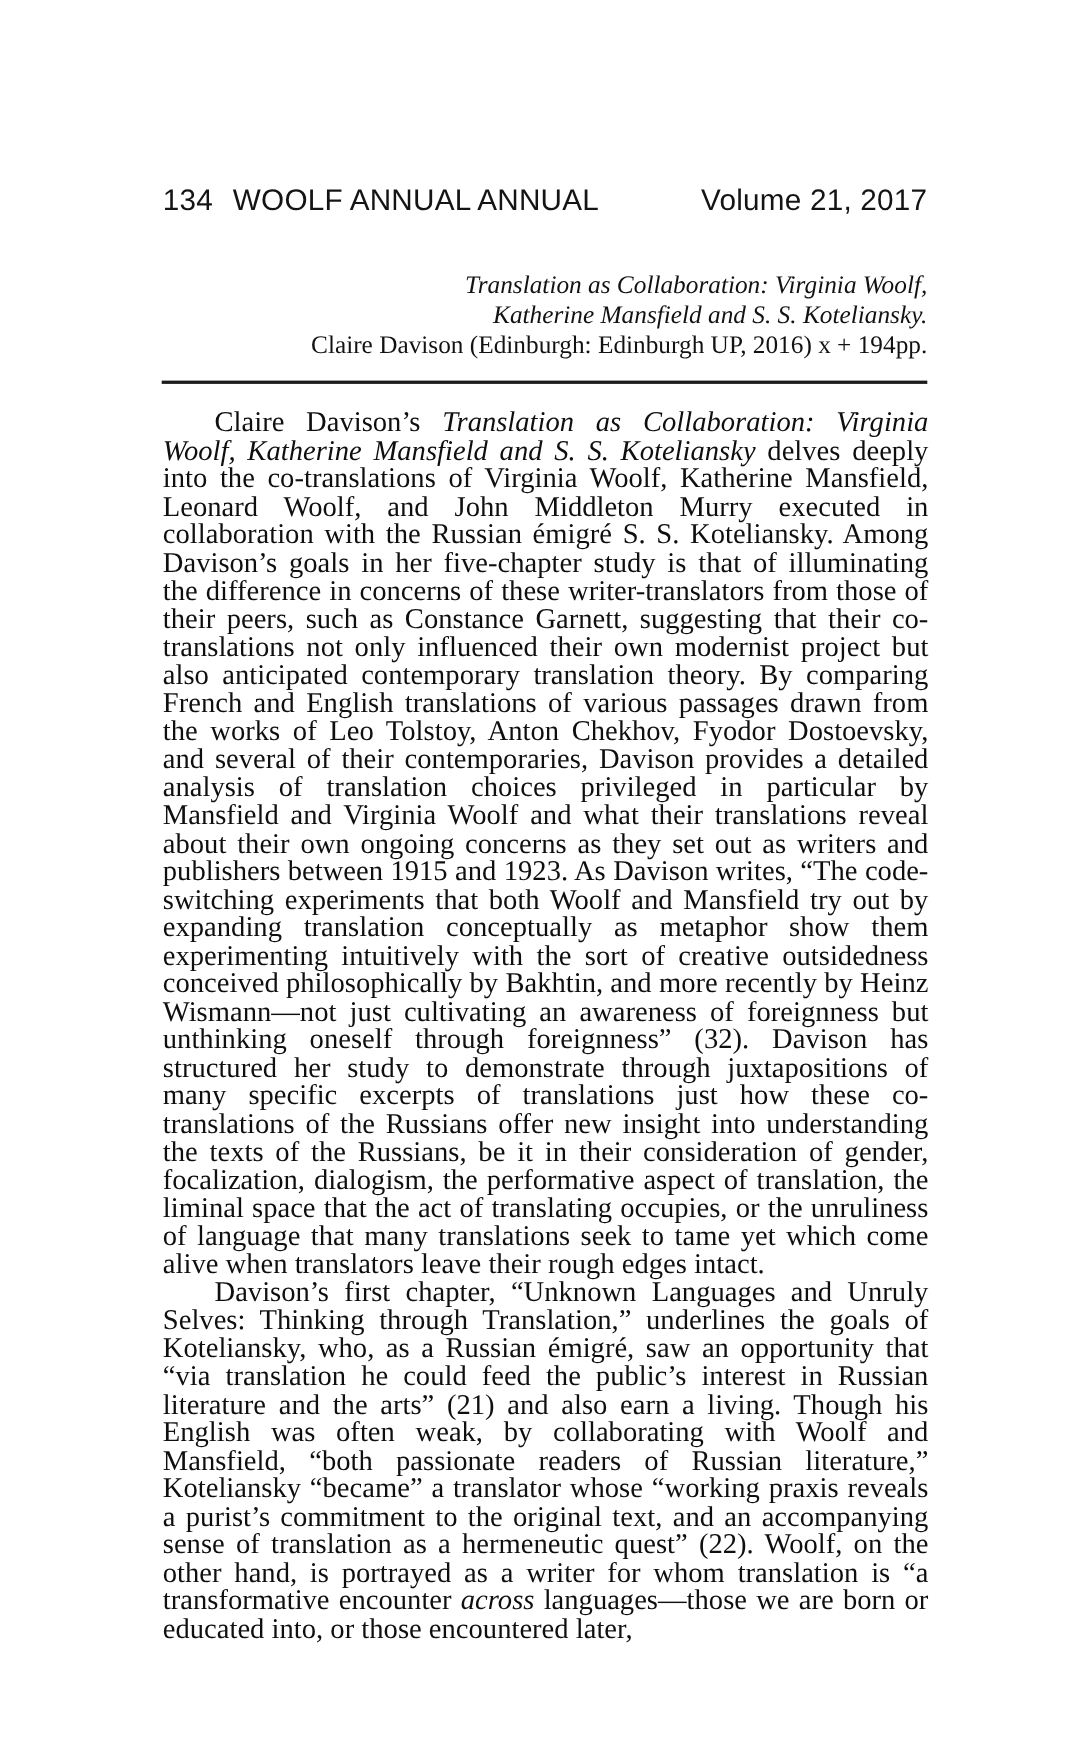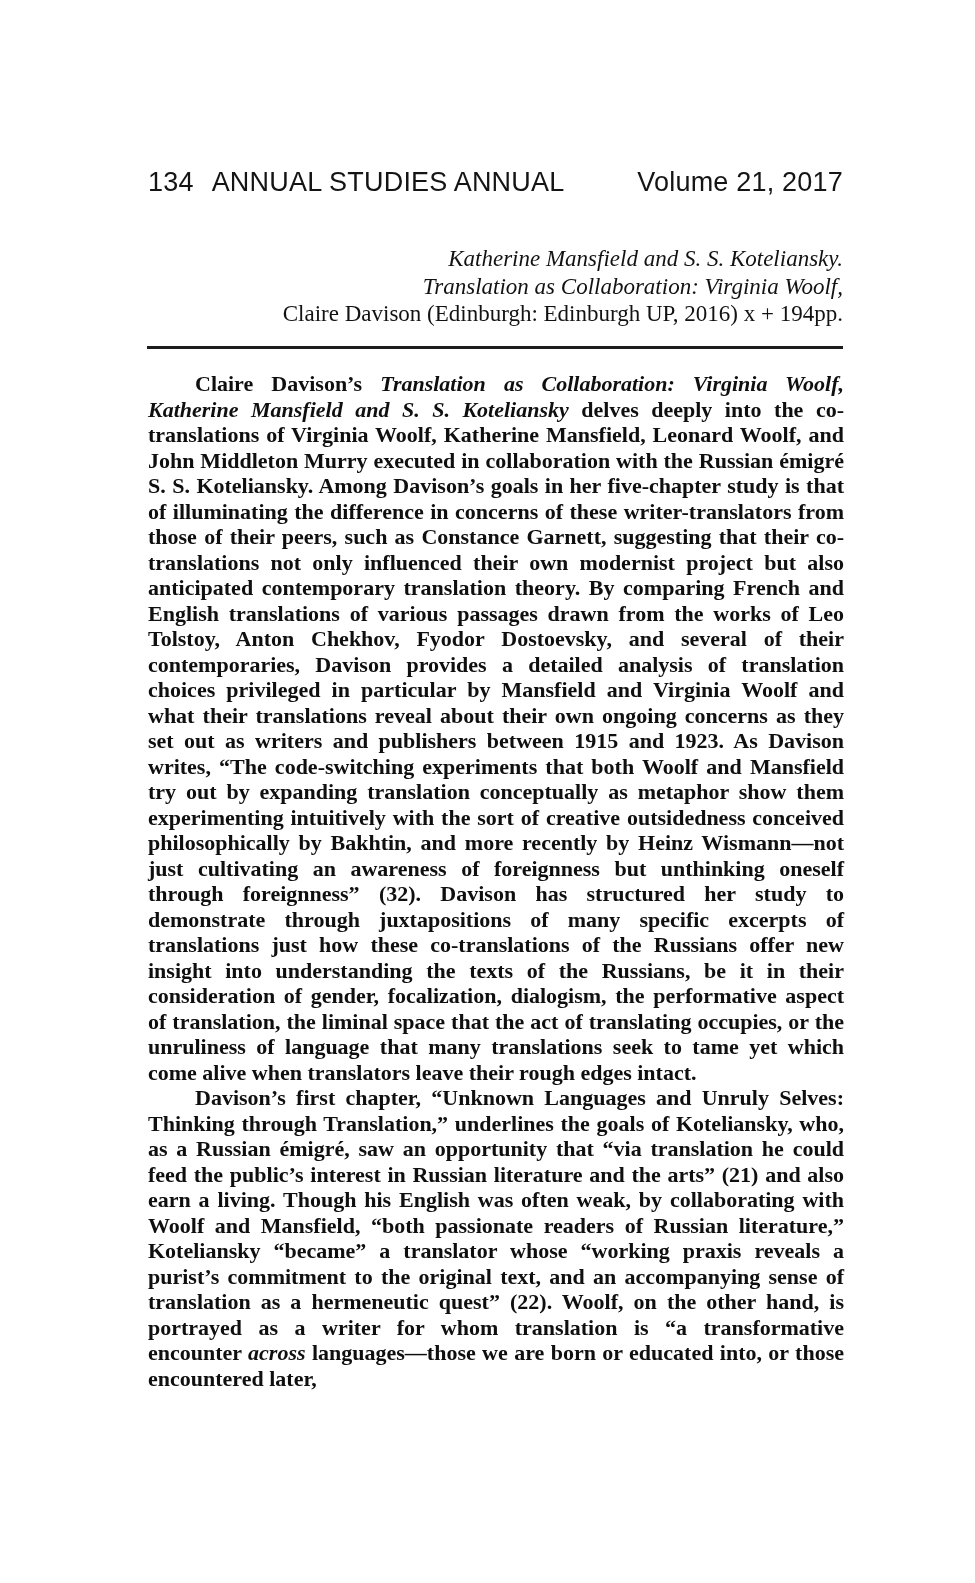--- a/index.html
+++ b/index.html
@@ -63,52 +63,51 @@
     border-top: 3px solid #1c1c1c;
     margin: 0;
   }
   
   .review-body {
     position: absolute;
     left: 148px;
     top: 371px;
     width: 696px;
     font-family: "Liberation Serif", serif;
-    font-size: 22px;
+    font-size: 26px;
     line-height: 25.5px;
     text-align: justify;
     color: #0f0f0f;
-    font-weight: bold;
   }
   .para {
     margin: 0;
     text-indent: 47px;
   }
   .review-body em {
     font-style: italic;
   }
 </style>
 </head>
 <body>
 
 <div class="page">
 
   <div class="running-header">
     <div class="header-left">
       <span>134</span>
-      <span>ANNUAL STUDIES ANNUAL</span>
+      <span>WOOLF ANNUAL ANNUAL</span>
     </div>
     <div class="header-right">
       <span>Volume 21, 2017</span>
     </div>
   </div>
 
   <div class="book-heading">
+    <div class="title-italic">Translation as Collaboration: Virginia Woolf,</div>
     <div class="title-italic">Katherine Mansfield and S. S. Koteliansky.</div>
-    <div class="title-italic">Translation as Collaboration: Virginia Woolf,</div>
     <div class="pub-line">Claire Davison (Edinburgh: Edinburgh UP, 2016) x + 194pp.</div>
   </div>
 
   <hr class="rule">
 
   <div class="review-body">
     <p class="para"><span>Claire Davison’s </span><em>Translation as Collaboration: Virginia Woolf, Katherine Mansfield and S. S. Koteliansky</em><span> delves deeply into the co-translations of Virginia Woolf, Katherine Mansfield, Leonard Woolf, and John Middleton Murry executed in collaboration with the Russian émigré S. S. Koteliansky. Among Davison’s goals in her five-chapter study is that of illuminating the difference in concerns of these writer-translators from those of their peers, such as Constance Garnett, suggesting that their co-translations not only influenced their own modernist project but also anticipated contemporary translation theory. By comparing French and English translations of various passages drawn from the works of Leo Tolstoy, Anton Chekhov, Fyodor Dostoevsky, and several of their contemporaries, Davison provides a detailed analysis of translation choices privileged in particular by Mansfield and Virginia Woolf and what their translations reveal about their own ongoing concerns as they set out as writers and publishers between 1915 and 1923. As Davison writes, “The code-switching experiments that both Woolf and Mansfield try out by expanding translation conceptually as metaphor show them experimenting intuitively with the sort of creative outsidedness conceived philosophically by Bakhtin, and more recently by Heinz Wismann—not just cultivating an awareness of foreignness but unthinking oneself through foreignness” (32). Davison has structured her study to demonstrate through juxtapositions of many specific excerpts of translations just how these co-translations of the Russians offer new insight into understanding the texts of the Russians, be it in their consideration of gender, focalization, dialogism, the performative aspect of translation, the liminal space that the act of translating occupies, or the unruliness of language that many translations seek to tame yet which come alive when translators leave their rough edges intact.</span></p>
     <p class="para"><span>Davison’s first chapter, “Unknown Languages and Unruly Selves: Thinking through Translation,” underlines the goals of Koteliansky, who, as a Russian émigré, saw an opportunity that “via translation he could feed the public’s interest in Russian literature and the arts” (21) and also earn a living. Though his English was often weak, by collaborating with Woolf and Mansfield, “both passionate readers of Russian literature,” Koteliansky “became” a translator whose “working praxis reveals a purist’s commitment to the original text, and an accompanying sense of translation as a hermeneutic quest” (22). Woolf, on the other hand, is portrayed as a writer for whom translation is “a transformative encounter </span><em>across</em><span> languages—those we are born or educated into, or those encountered later,</span></p>
   </div>
 

